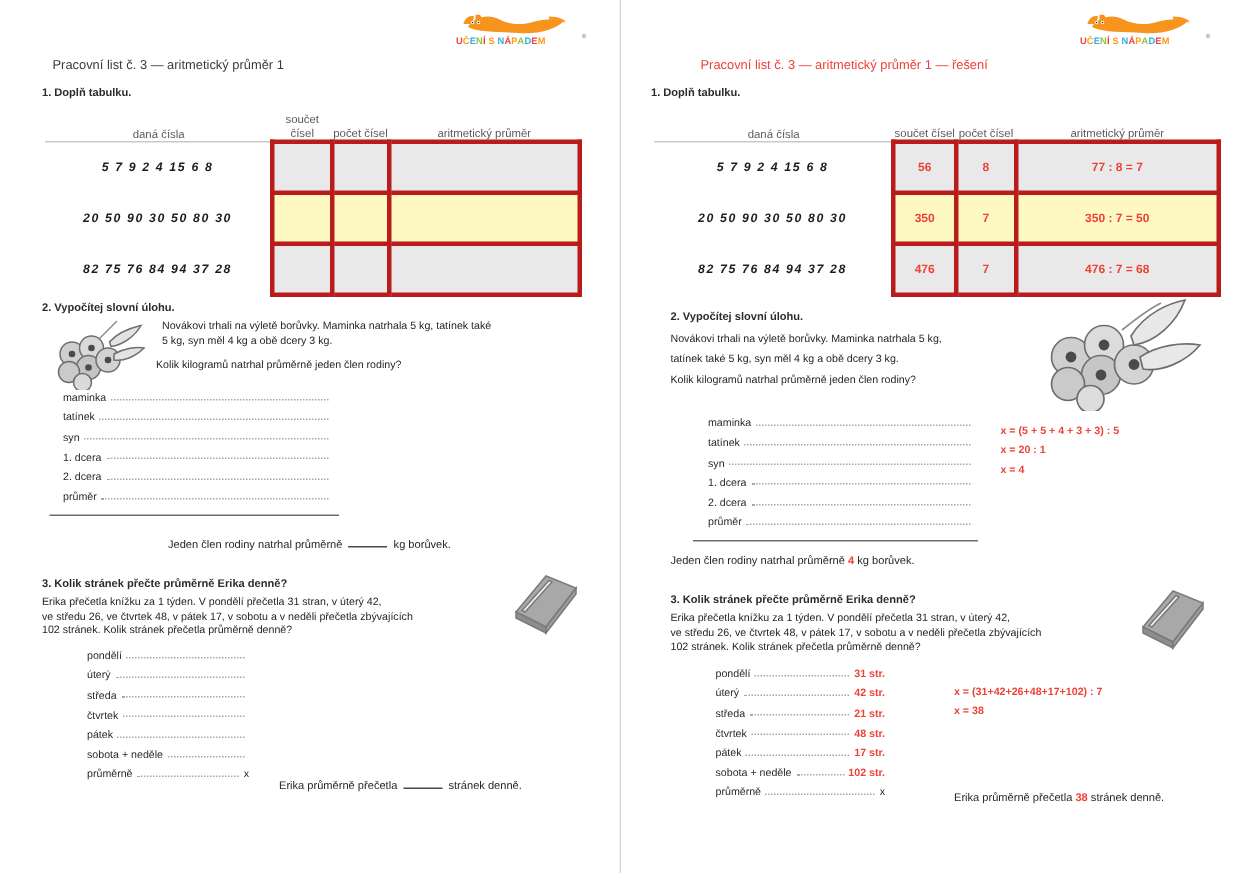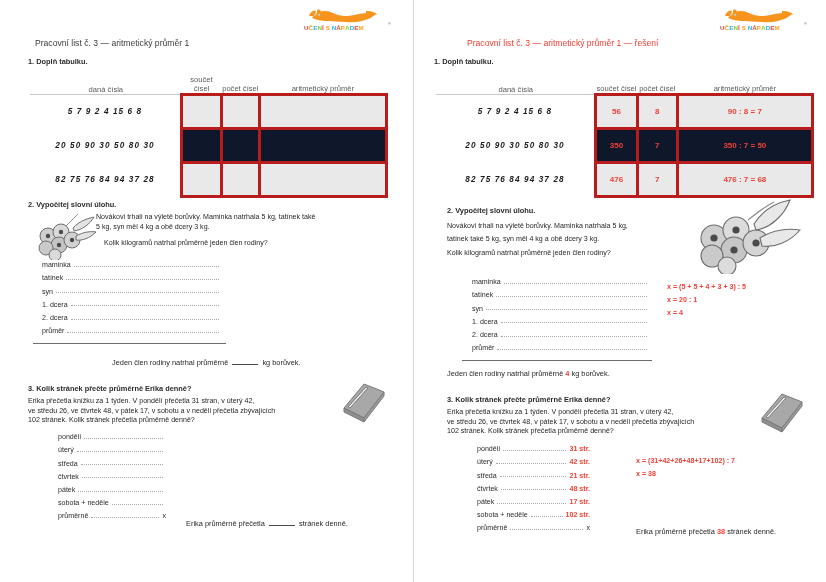--- a/index.html
+++ b/index.html
@@ -74,21 +74,21 @@
     letter-spacing: 1.1px; white-space: nowrap;
   }
   .cell {
     border: 3px solid #b91c1c;
     text-align: center;
     font-size: 8px;
     font-weight: bold;
     color: #ef4136;
   }
   .cell.shade { background: #e9e9e9; }
-  .cell.plain { background: #0f172a; }
+  .cell.plain { background: #fef9c3; }
 
   
   .para {
     position: absolute;
     font-size: 7.1px;
     color: #262626;
     line-height: 9.6px;
   }
   .para.wide { line-height: 13.4px; }
 
@@ -216,21 +216,21 @@
             <circle cx="33" cy="20" r="2.2" fill="#4a4a4a" stroke="none"></circle>
             <circle cx="31" cy="33" r="2.2" fill="#4a4a4a" stroke="none"></circle>
             <circle cx="44" cy="28" r="2.2" fill="#4a4a4a" stroke="none"></circle>
             <path d="M45 16 C52 8, 62 6, 66 5 C62 12, 54 18, 46 19 Z" fill="#e3e3e3"></path>
             <path d="M48 24 C55 20, 63 19, 68 20 C62 26, 54 29, 48 28 Z" fill="#e3e3e3"></path>
             <path d="M38 14 C44 8, 48 4, 50 2" stroke="#8a8a8a"></path>
           </g>
         </svg>
       </div>
 
-      <div class="para" style="left:96px; top:213px; width:296px;">
+      <div class="para" style="left:108px; top:213px; width:296px;">
         <div>Novákovi trhali na výletě borůvky. Maminka natrhala 5 kg, tatínek také</div>
         <div>5 kg, syn měl 4 kg a obě dcery 3 kg.</div>
       </div>
       <div class="para" style="left:104px; top:239px;">Kolik kilogramů natrhal průměrně jeden člen rodiny?</div>
 
       <div class="ans-list" style="left:42px; top:256px; width:180px;">
         <div class="ans-row">
             <span class="lbl">maminka</span>
             <span class="dots"></span>
             <span class="val"></span>
@@ -368,21 +368,21 @@
             <tr>
           <th class="th-cell th-given" style="height:26px">daná čísla</th>
           <th class="th-cell" style="height:26px"><span>součet čísel</span></th>
           <th class="th-cell" style="height:26px"><span>počet čísel</span></th>
           <th class="th-cell" style="height:26px">aritmetický průměr</th>
         </tr>
         <tr>
           <td class="td-given" style="height:34px">5  7  9  2  4  15  6  8</td>
           <td class="cell shade">56</td>
           <td class="cell shade">8</td>
-          <td class="cell shade">90 : 8 = 7</td>
+          <td class="cell shade">77 : 8 = 7</td>
         </tr>
         <tr>
           <td class="td-given" style="height:34px">20  50  90  30  50  80  30</td>
           <td class="cell plain">350</td>
           <td class="cell plain">7</td>
           <td class="cell plain">350 : 7 = 50</td>
         </tr>
         <tr>
           <td class="td-given" style="height:34px">82  75  76  84  94  37 28</td>
           <td class="cell shade">476</td>

